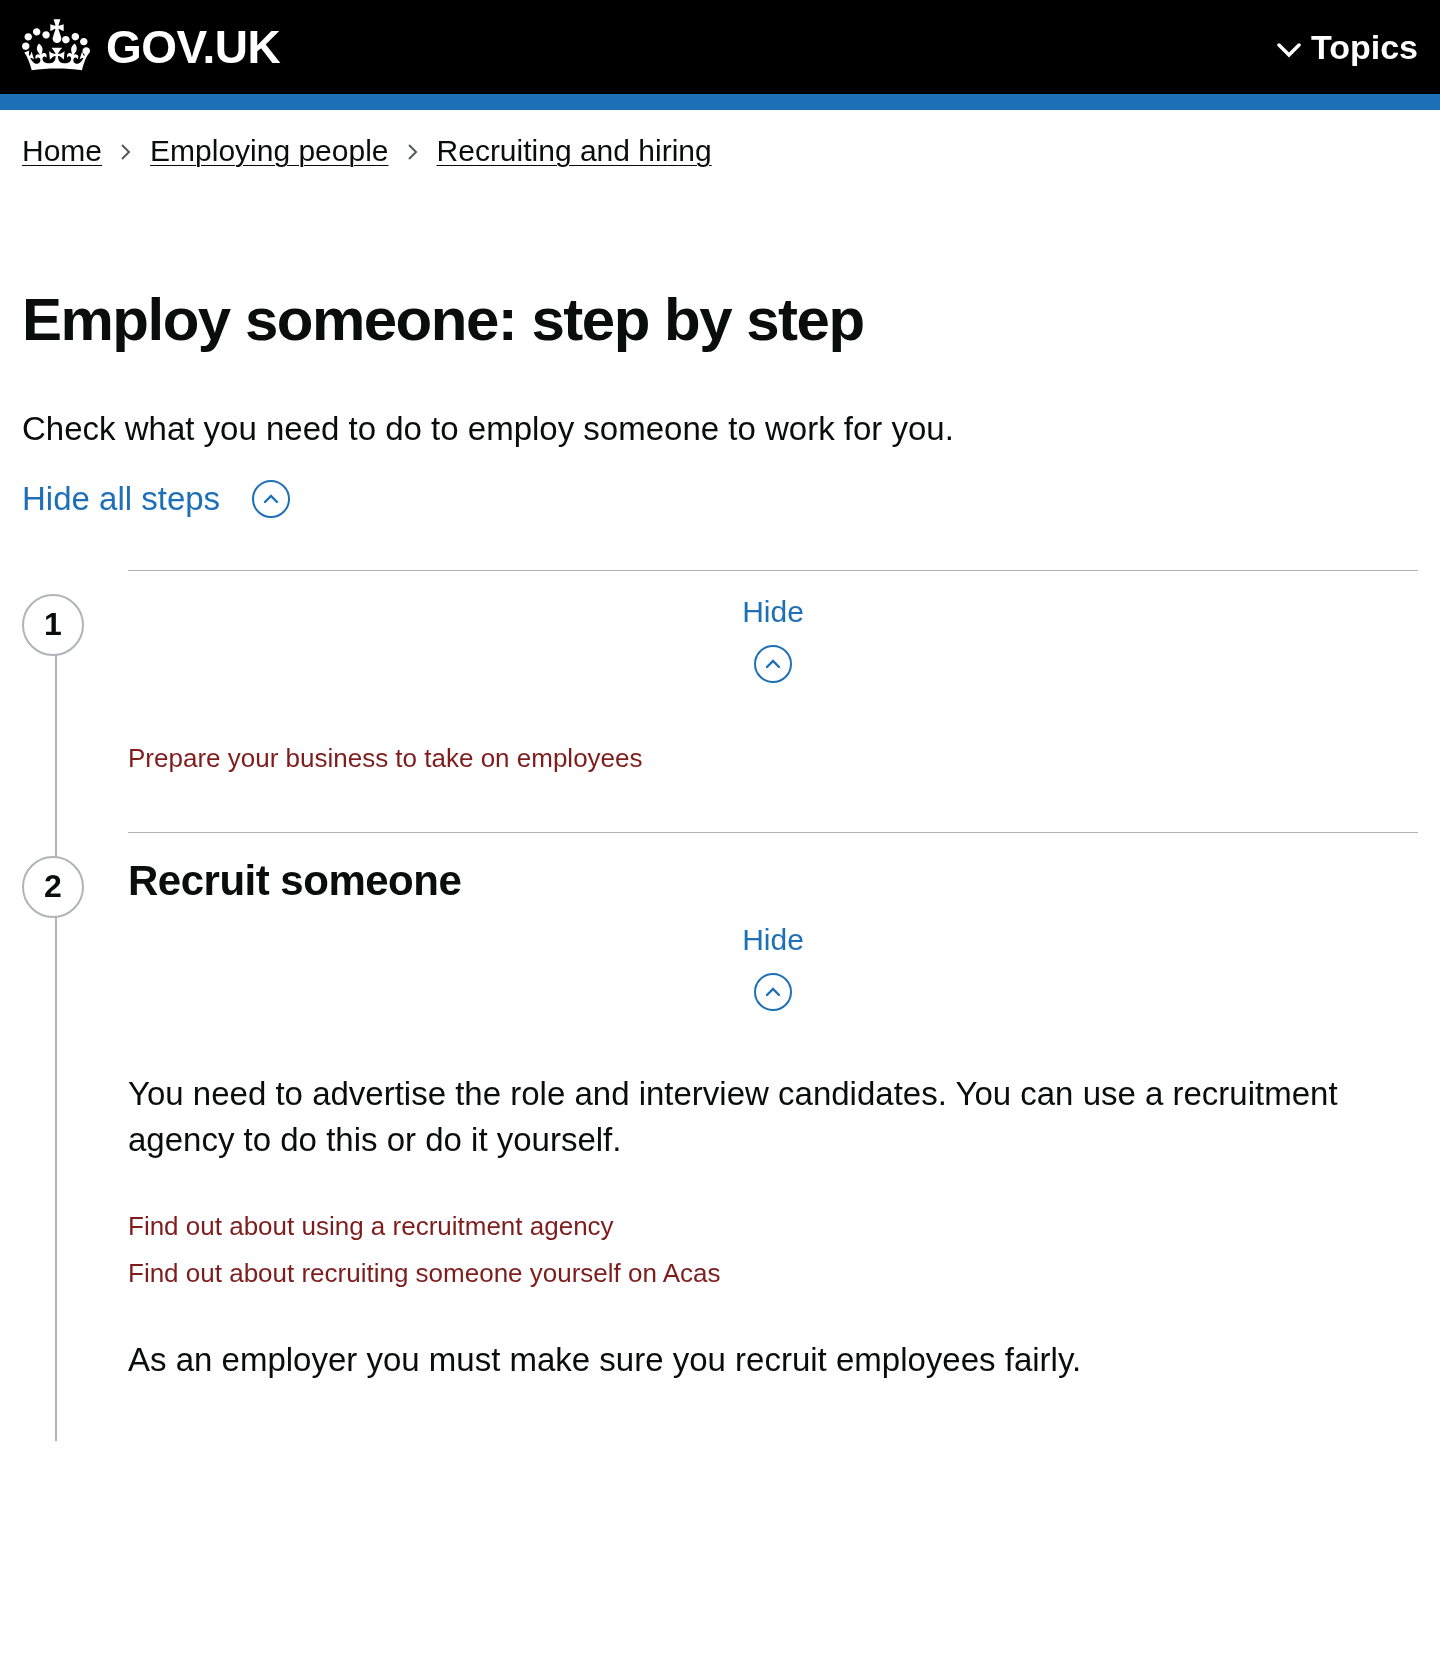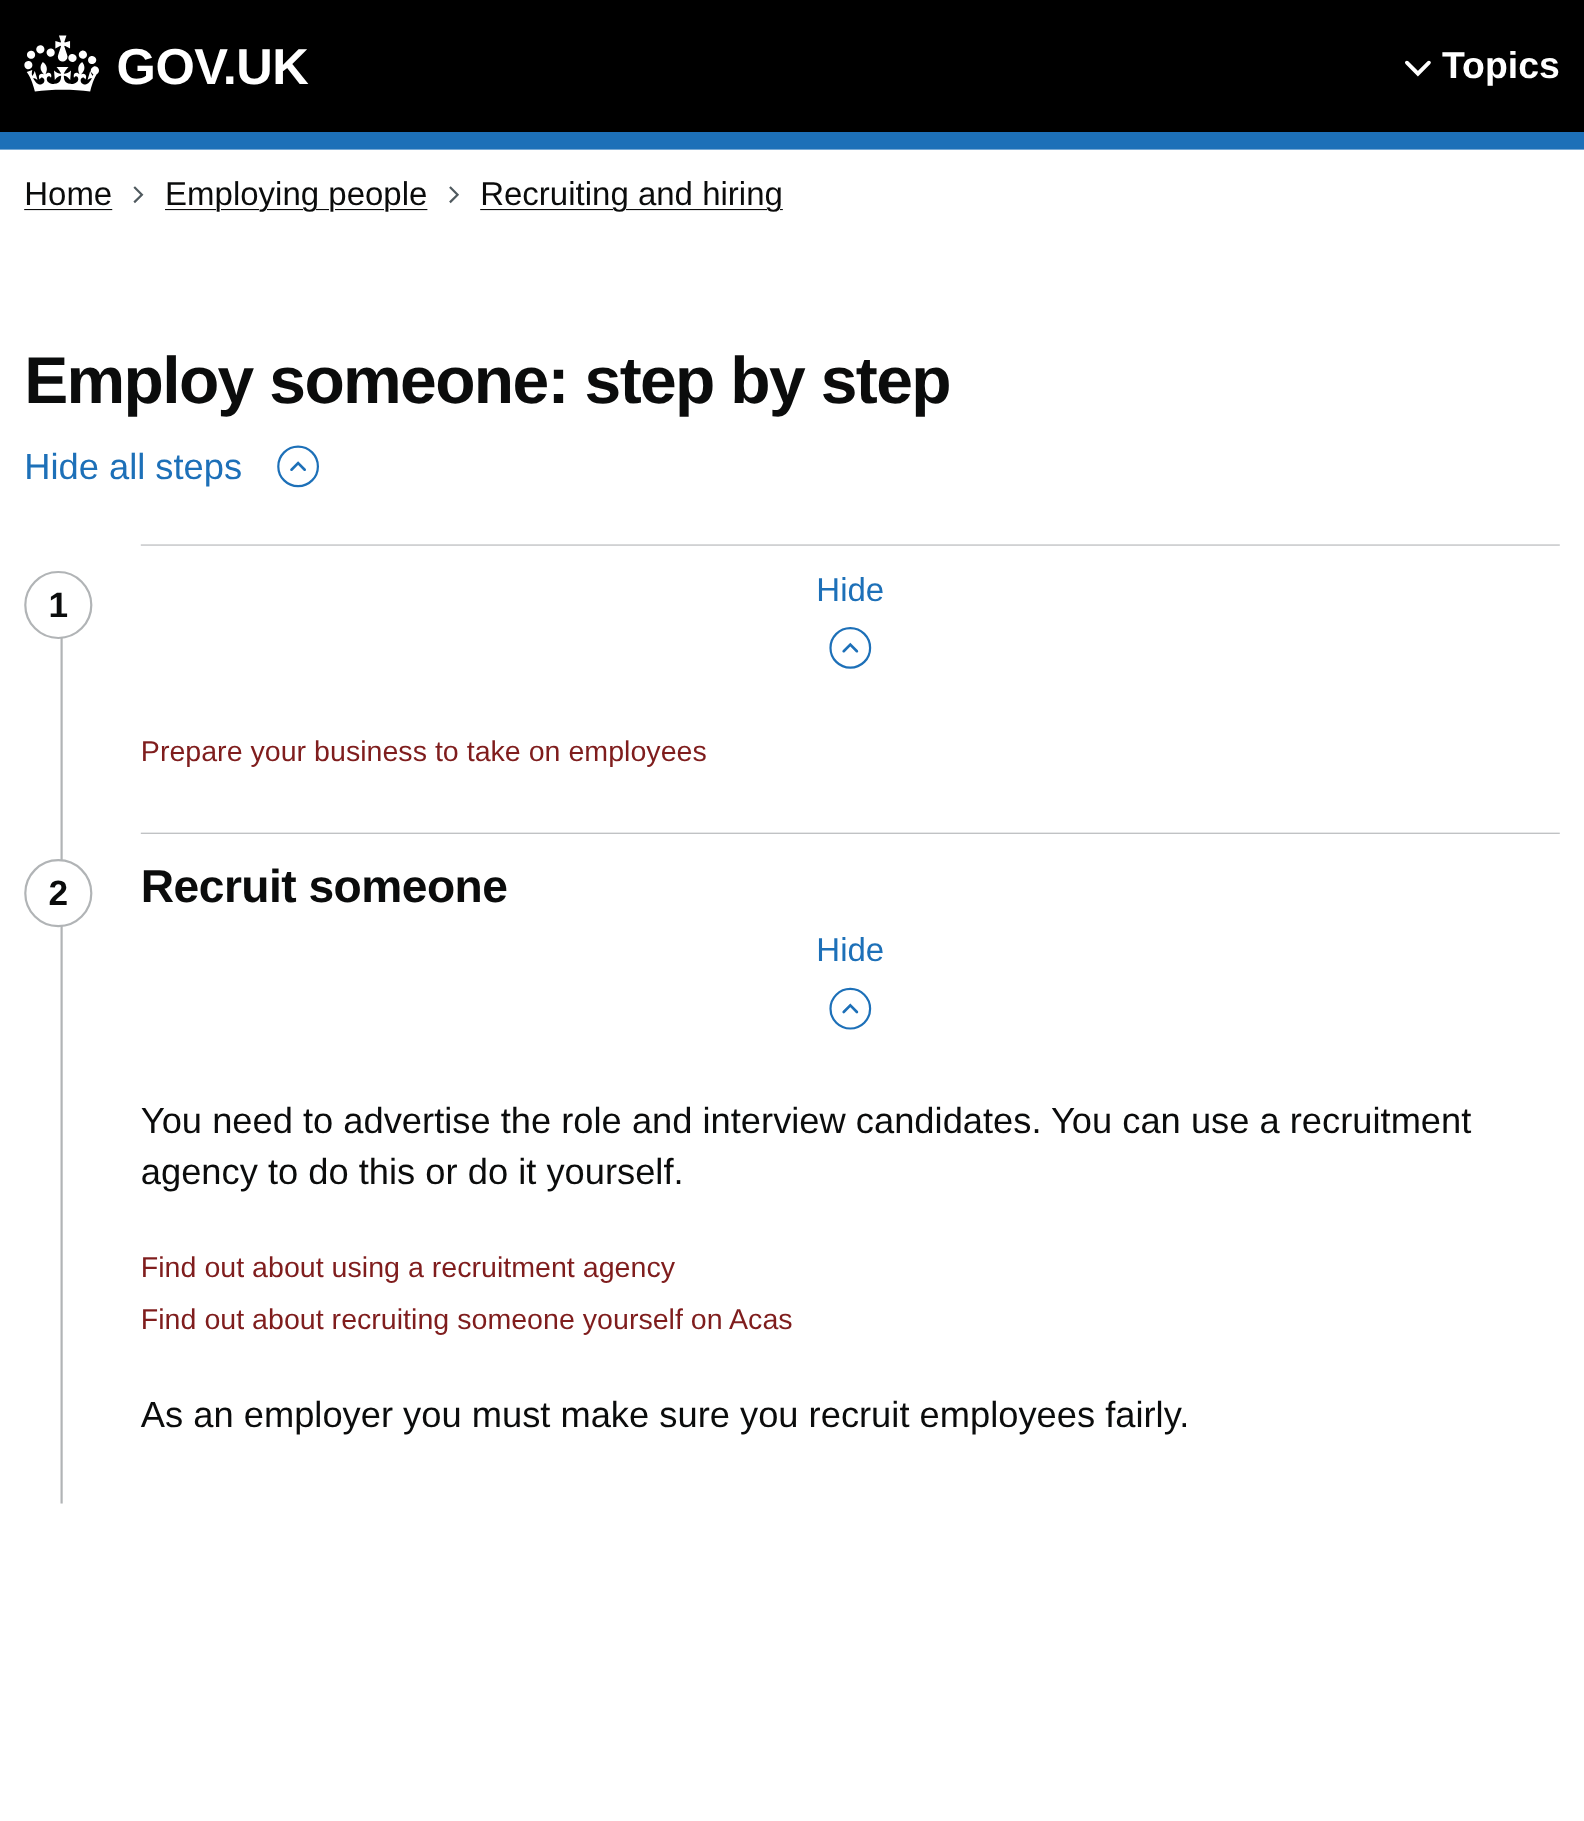--- a/index.html
+++ b/index.html
@@ -9,21 +9,21 @@
     background: #fff;
     width: 1440px;
   }
   .header {
     background: #000;
     color: #fff;
     display: flex;
     align-items: center;
     justify-content: space-between;
     padding: 12px 22px;
-    height: 120px;
+    height: 94px;
   }
   .header-left {
     display: flex;
     align-items: center;
     gap: 14px;
   }
   .header-title {
     font-size: 46px;
     font-weight: 700;
     letter-spacing: -0.5px;
@@ -189,20 +189,21 @@
         </svg></span>
     <a>Employing people</a>
     <span class="chevron"><svg width="12" height="18" viewBox="0 0 12 18">
           <path d="M2 2 L9 9 L2 16" stroke="#505a5f" stroke-width="2" fill="none"></path>
         </svg></span>
     <a>Recruiting and hiring</a>
   </nav>
 
   <h1 class="page-title">Employ someone: step by step</h1>
 
+  <p class="intro">Check what you need to do to employ someone to work for you.</p>
 
   <div class="hide-all-row">
     <span class="hide-all-text">Hide all steps</span>
     <span class="circle-btn">
       <svg width="16" height="12" viewBox="0 0 16 12">
           <path d="M2 9 L8 3 L14 9" stroke="#1d70b8" stroke-width="2.4" fill="none" stroke-linecap="round"></path>
         </svg>
     </span>
   </div>
 

